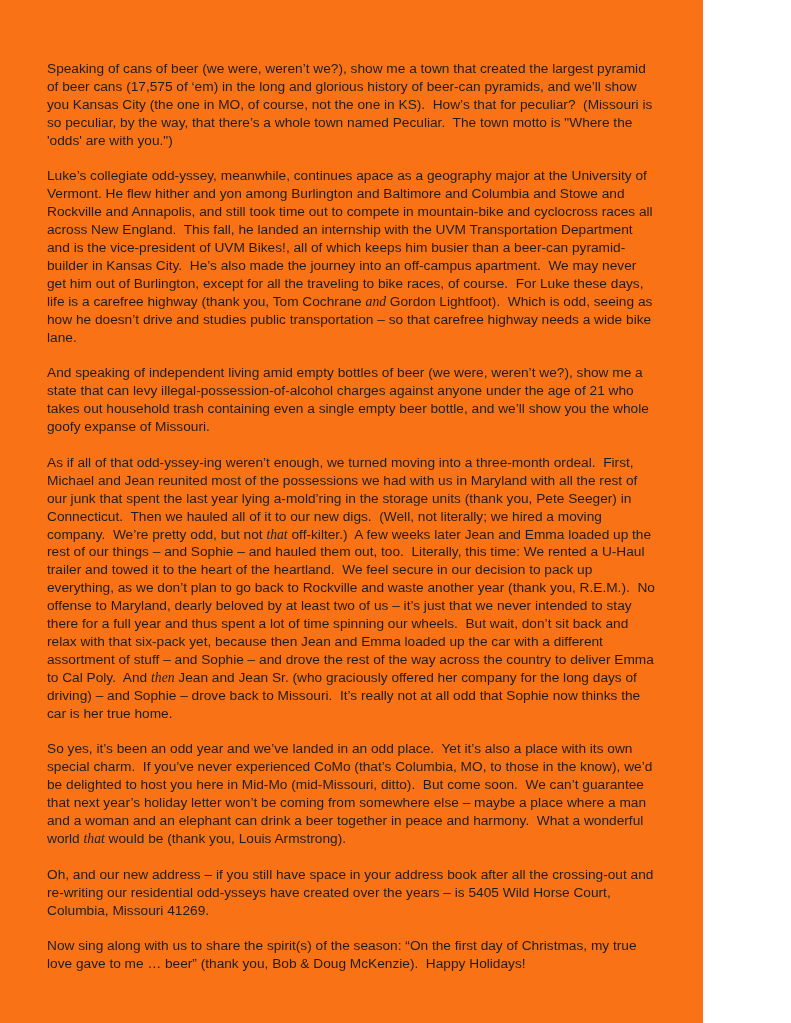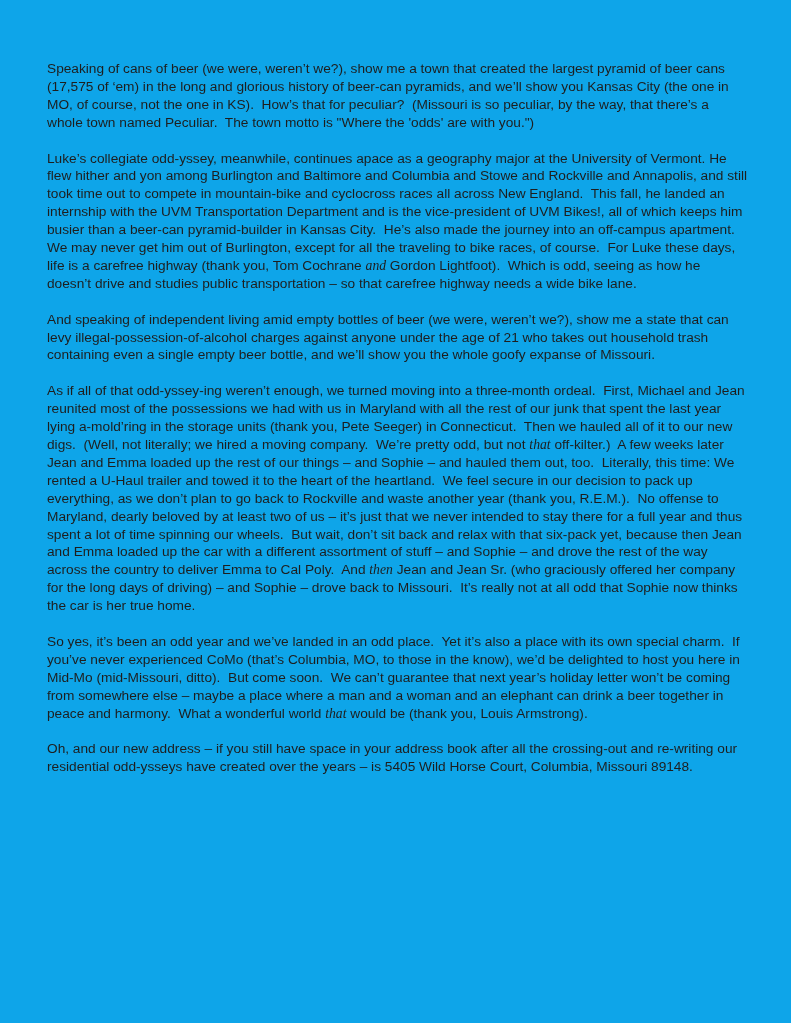--- a/index.html
+++ b/index.html
@@ -7,28 +7,28 @@
     padding: 0;
   }
   body {
     width: 791px;
     height: 1023px;
     background: #ffffff;
     overflow: hidden;
   }
   .page {
     box-sizing: border-box;
-    width: 791px;
+    width: 703px;
     height: 1023px;
     padding: 60px 44px 0 47px;
     font-family: "Liberation Sans", sans-serif;
     font-size: 13.7px;
     line-height: 17.9px;
     color: #1e1e1e;
-    background: #0ea5e9;
+    background: #f97316;
   }
   .letter-body p {
     margin: 0 0 17.9px 0;
     white-space: pre-wrap;
     text-align: left;
   }
   .letter-body em {
     font-style: italic;
     font-family: Liberation Serif, serif;
   }
@@ -36,15 +36,16 @@
 </head>
 <body style="background: rgb(255, 255, 255);">
 
 <div class="page" style="color: rgb(30, 30, 30);">
   <main class="letter-body" id="letter-body">
       <p><span>Speaking of cans of beer (we were, weren’t we?), show me a town that created the largest pyramid of beer cans (17,575 of ‘em) in the long and glorious history of beer-can pyramids, and we’ll show you Kansas City (the one in MO, of course, not the one in KS).  How’s that for peculiar?  (Missouri is so peculiar, by the way, that there’s a whole town named Peculiar.  The town motto is "Where the 'odds' are with you.")</span></p>
       <p><span>Luke’s collegiate odd-yssey, meanwhile, continues apace as a geography major at the University of Vermont. He flew hither and yon among Burlington and Baltimore and Columbia and Stowe and Rockville and Annapolis, and still took time out to compete in mountain-bike and cyclocross races all across New England.  This fall, he landed an internship with the UVM Transportation Department and is the vice-president of UVM Bikes!, all of which keeps him busier than a beer-can pyramid-builder in Kansas City.  He’s also made the journey into an off-campus apartment.  We may never get him out of Burlington, except for all the traveling to bike races, of course.  For Luke these days, life is a carefree highway (thank you, Tom Cochrane </span><em>and</em><span> Gordon Lightfoot).  Which is odd, seeing as how he doesn’t drive and studies public transportation – so that carefree highway needs a wide bike lane.</span></p>
       <p><span>And speaking of independent living amid empty bottles of beer (we were, weren’t we?), show me a state that can levy illegal-possession-of-alcohol charges against anyone under the age of 21 who takes out household trash containing even a single empty beer bottle, and we’ll show you the whole goofy expanse of Missouri.</span></p>
       <p><span>As if all of that odd-yssey-ing weren’t enough, we turned moving into a three-month ordeal.  First, Michael and Jean reunited most of the possessions we had with us in Maryland with all the rest of our junk that spent the last year lying a-mold’ring in the storage units (thank you, Pete Seeger) in Connecticut.  Then we hauled all of it to our new digs.  (Well, not literally; we hired a moving company.  We’re pretty odd, but not </span><em>that</em><span> off-kilter.)  A few weeks later Jean and Emma loaded up the rest of our things – and Sophie – and hauled them out, too.  Literally, this time: We rented a U-Haul trailer and towed it to the heart of the heartland.  We feel secure in our decision to pack up everything, as we don’t plan to go back to Rockville and waste another year (thank you, R.E.M.).  No offense to Maryland, dearly beloved by at least two of us – it’s just that we never intended to stay there for a full year and thus spent a lot of time spinning our wheels.  But wait, don’t sit back and relax with that six-pack yet, because then Jean and Emma loaded up the car with a different assortment of stuff – and Sophie – and drove the rest of the way across the country to deliver Emma to Cal Poly.  And </span><em>then</em><span> Jean and Jean Sr. (who graciously offered her company for the long days of driving) – and Sophie – drove back to Missouri.  It’s really not at all odd that Sophie now thinks the car is her true home.</span></p>
       <p><span>So yes, it’s been an odd year and we’ve landed in an odd place.  Yet it’s also a place with its own special charm.  If you’ve never experienced CoMo (that’s Columbia, MO, to those in the know), we’d be delighted to host you here in Mid-Mo (mid-Missouri, ditto).  But come soon.  We can’t guarantee that next year’s holiday letter won’t be coming from somewhere else – maybe a place where a man and a woman and an elephant can drink a beer together in peace and harmony.  What a wonderful world </span><em>that</em><span> would be (thank you, Louis Armstrong).</span></p>
-      <p><span>Oh, and our new address – if you still have space in your address book after all the crossing-out and re-writing our residential odd-ysseys have created over the years – is 5405 Wild Horse Court, Columbia, Missouri 89148.</span></p>
+      <p><span>Oh, and our new address – if you still have space in your address book after all the crossing-out and re-writing our residential odd-ysseys have created over the years – is 5405 Wild Horse Court, Columbia, Missouri 41269.</span></p>
+      <p><span>Now sing along with us to share the spirit(s) of the season: “On the first day of Christmas, my true love gave to me … beer” (thank you, Bob &amp; Doug McKenzie).  Happy Holidays!</span></p>
     </main>
 </div>
 
 </body></html>

